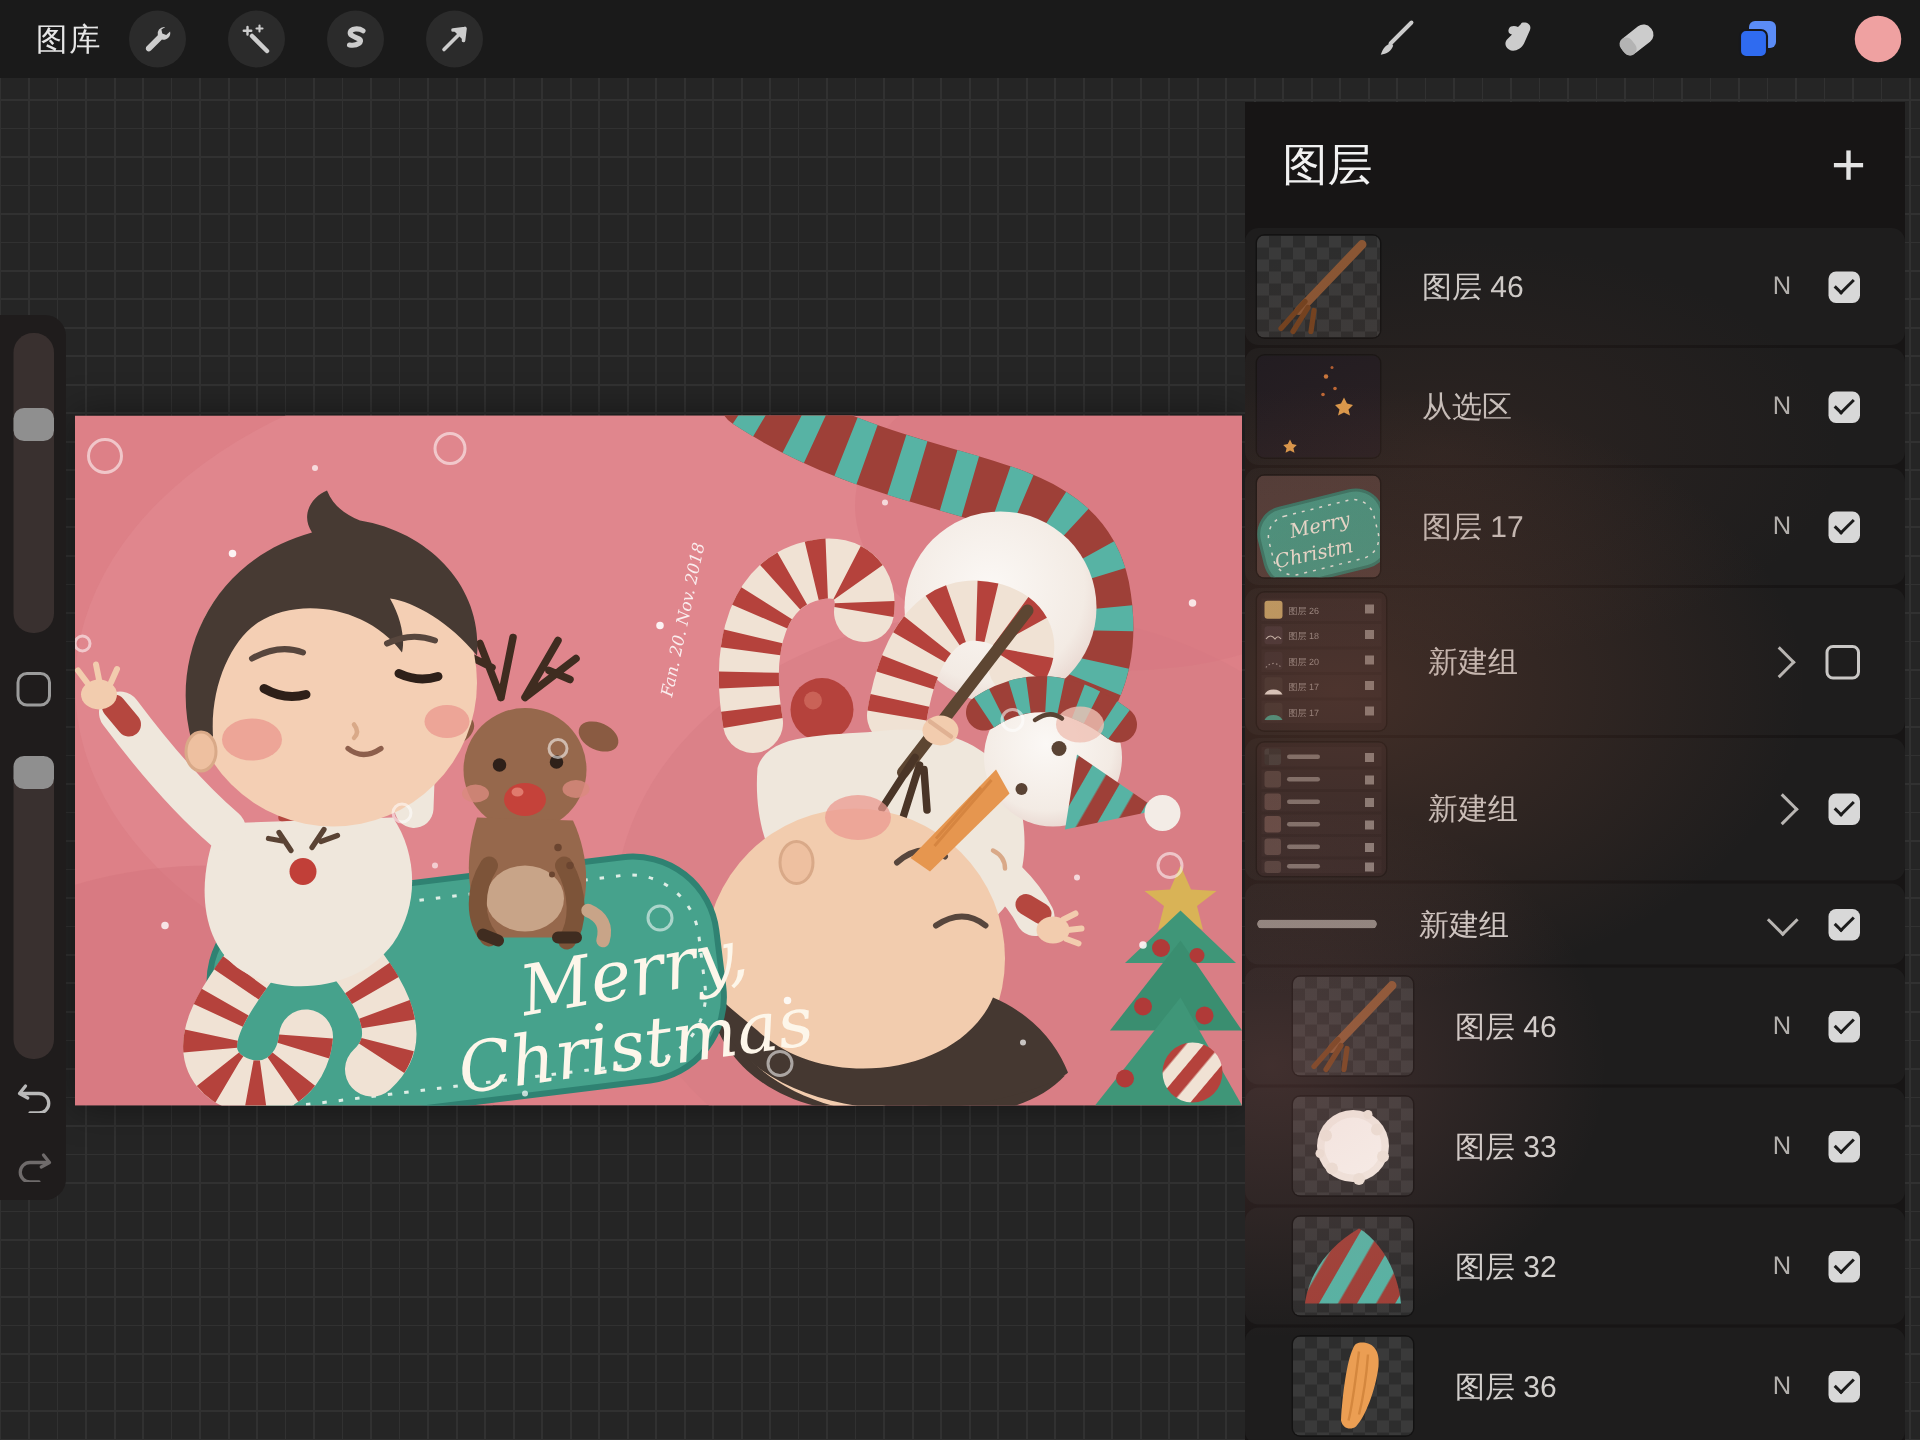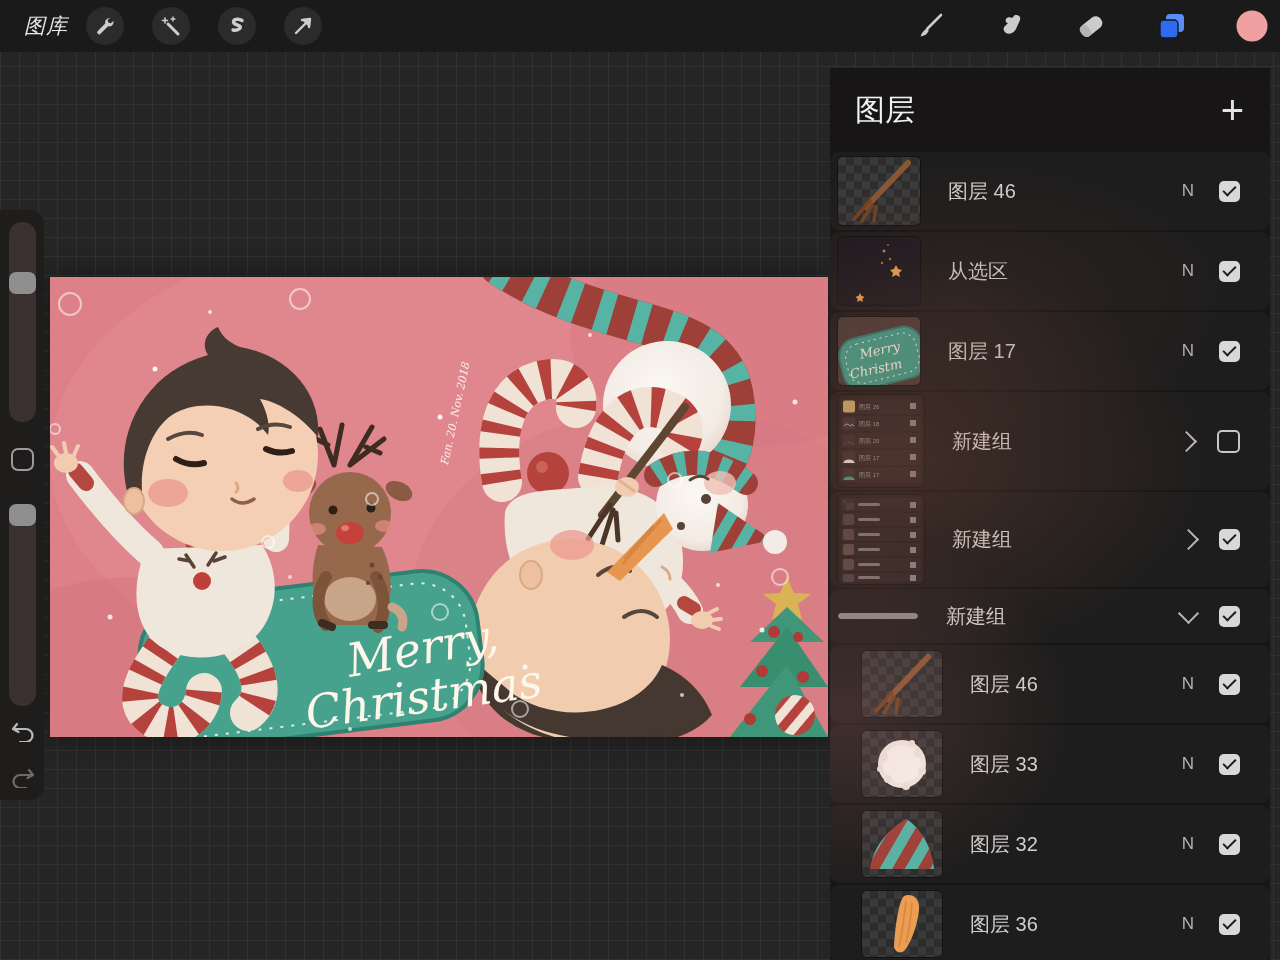--- a/index.html
+++ b/index.html
@@ -4,21 +4,21 @@
 <style>
   html,body{margin:0;padding:0;width:1280px;height:960px;overflow:hidden;background:#242424;
     font-family:"Liberation Sans","DejaVu Sans",sans-serif;-webkit-font-smoothing:antialiased;}
   .stage{position:relative;width:1280px;height:960px;
     background:
       repeating-linear-gradient(0deg,#313131 0 1px,transparent 1px 19px),
       repeating-linear-gradient(90deg,#313131 0 1px,transparent 1px 19px),
       #252525;}
   
   .topbar{position:absolute;left:0;top:0;width:1280px;height:52px;background:#1a1a1a;z-index:40;
-    display:flex;align-items:center;font-style:italic;}
+    display:flex;align-items:center;}
   .gallery{color:#e6e6e6;font-size:21px;margin-left:24px;letter-spacing:1px;}
   .toolcircle{width:38px;height:38px;border-radius:50%;background:#2b2b2b;display:flex;
     align-items:center;justify-content:center;position:absolute;top:7px;}
   .rtool{position:absolute;top:7px;width:38px;height:38px;display:flex;align-items:center;justify-content:center;}
   
   .panel{position:absolute;left:830px;top:68px;width:440px;height:892px;background:#171515;z-index:30;}
   .panel-tint{position:absolute;inset:0;pointer-events:none;z-index:5;
     background:
       radial-gradient(ellipse 460px 300px at 14% 44%, rgba(153,87,64,.30), transparent 68%),
       radial-gradient(ellipse 320px 260px at 4% 72%, rgba(206,122,116,.20), transparent 70%),

